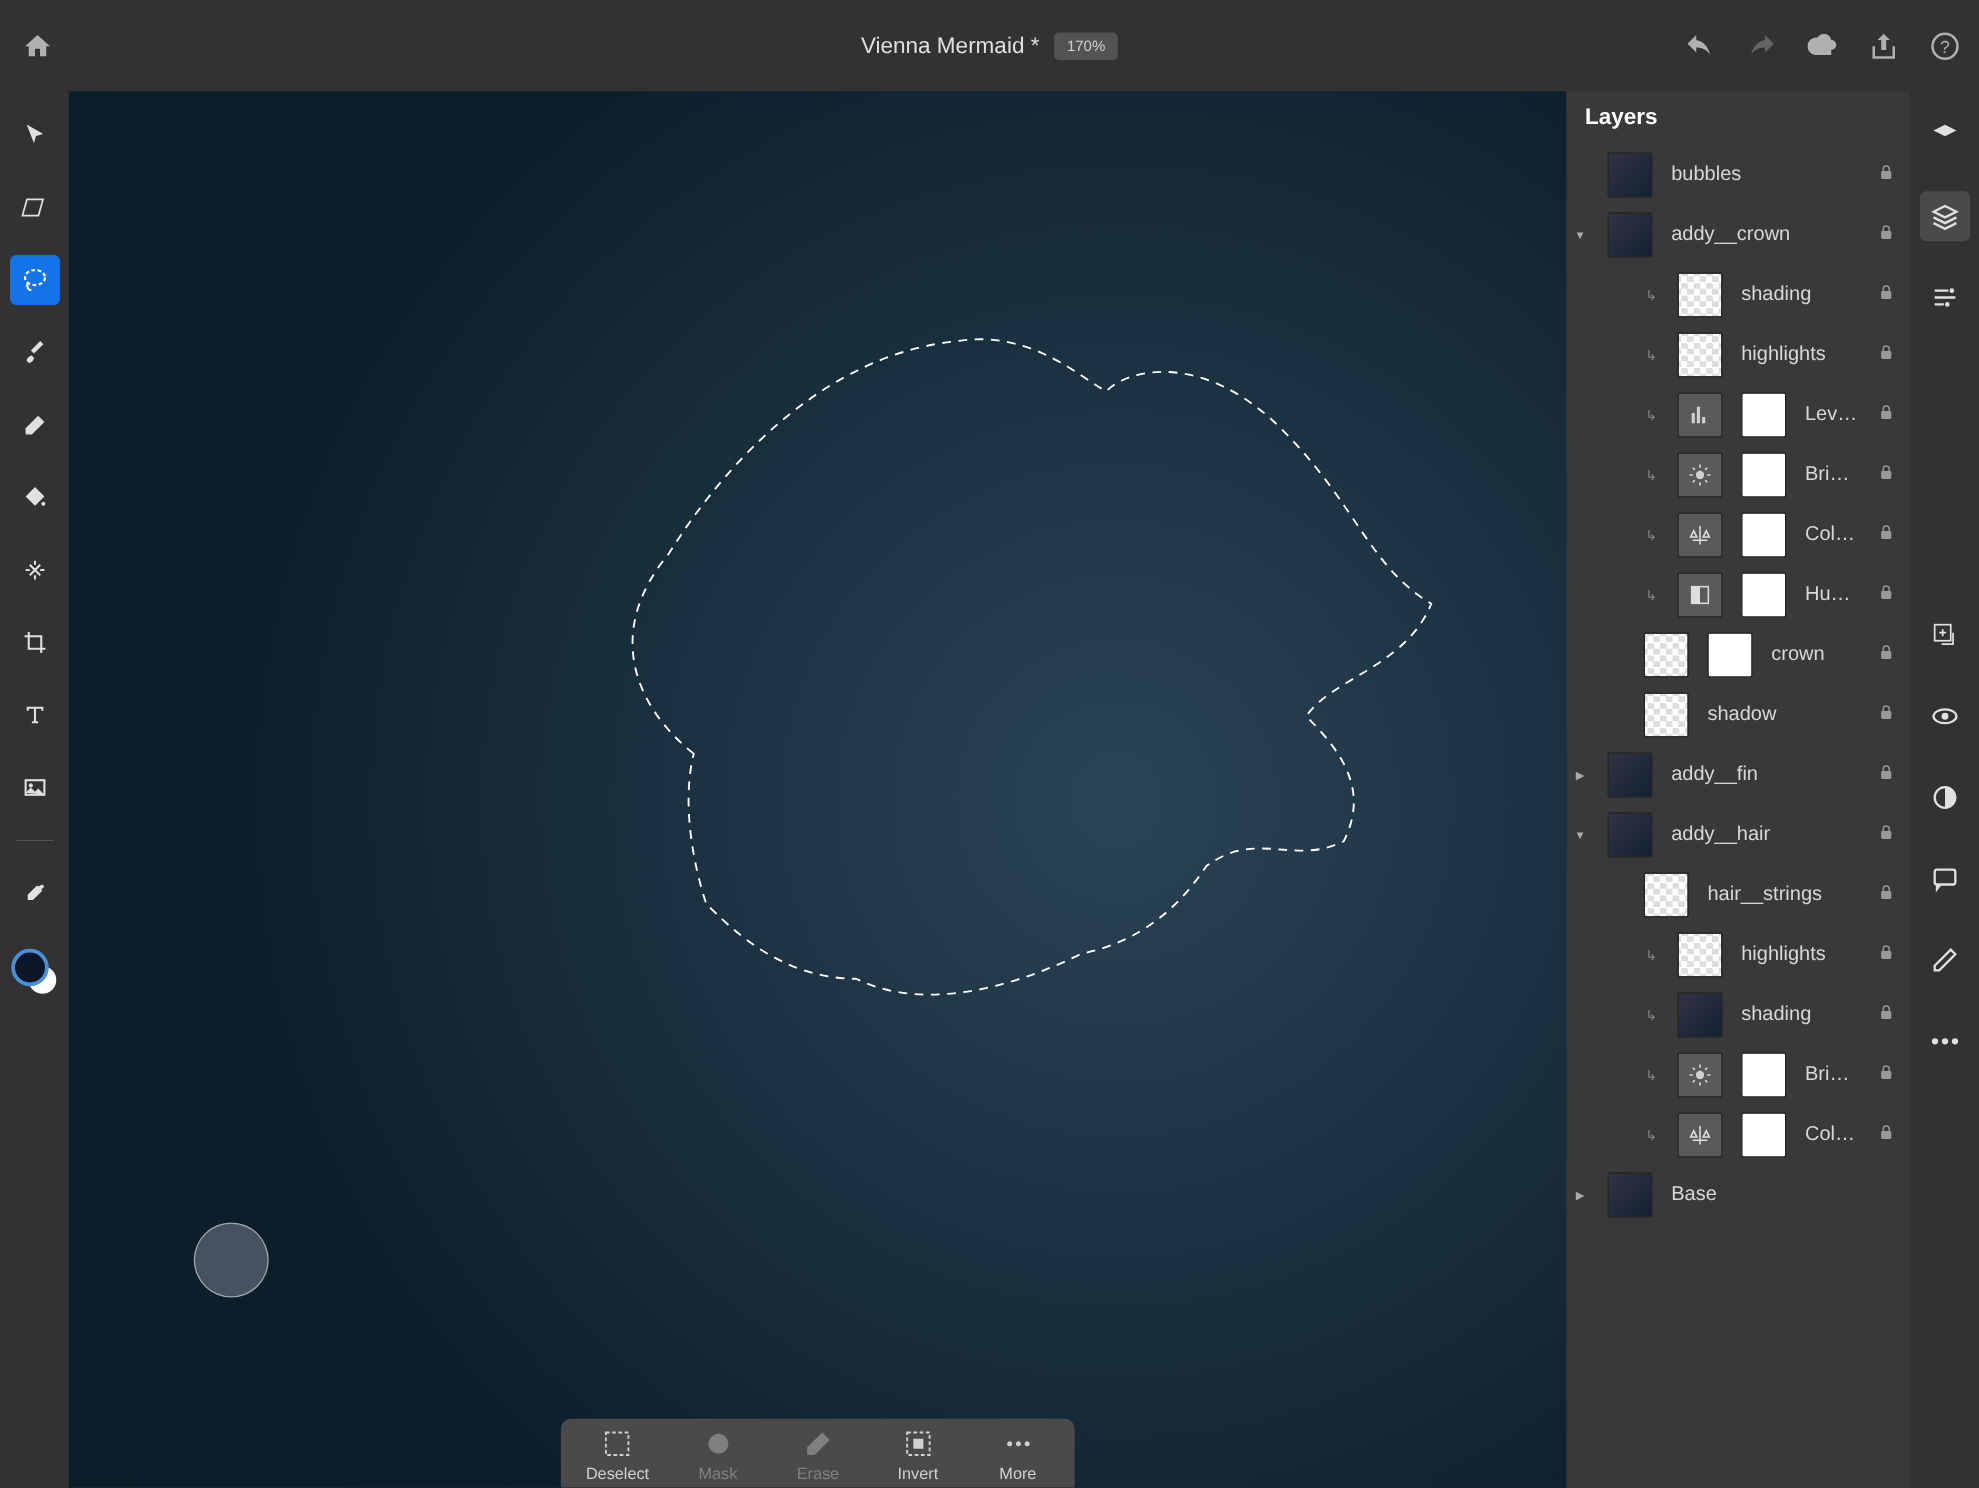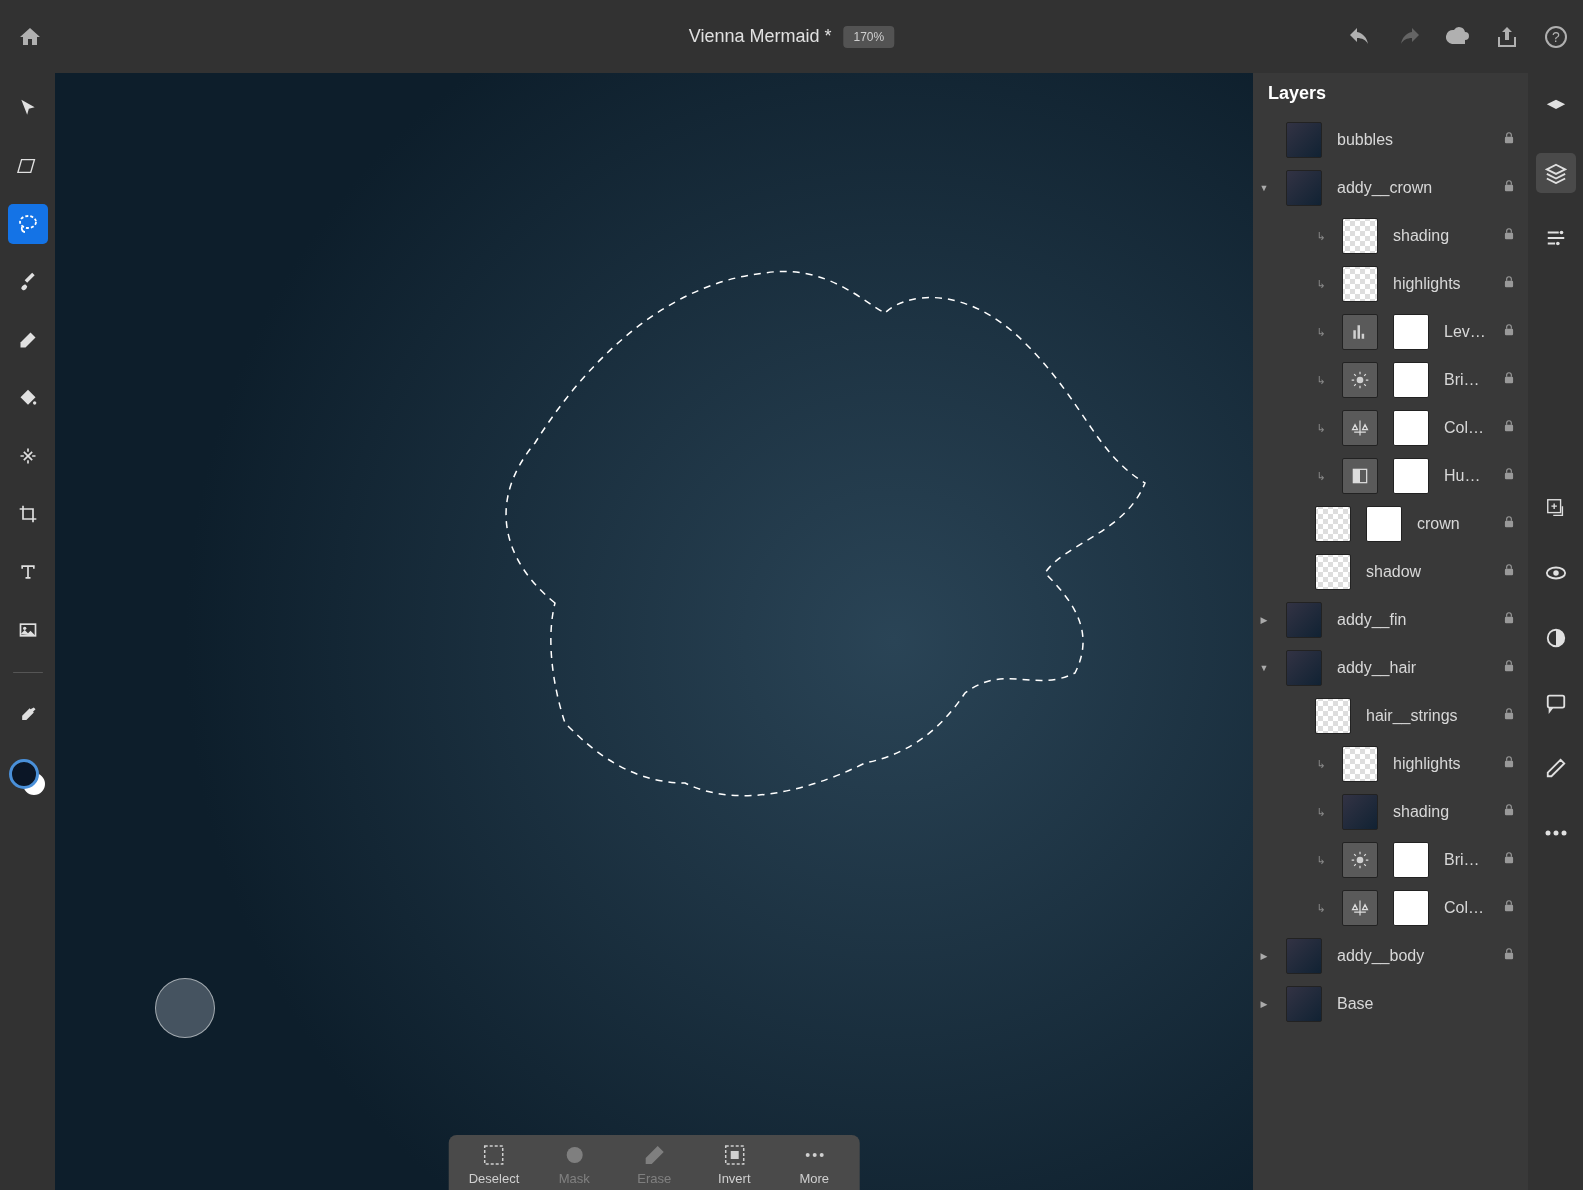--- a/index.html
+++ b/index.html
@@ -637,29 +637,20 @@
           <span class="layer-mask"></span>
           <span class="layer-name">Color...lance 21</span>
           <span class="layer-lock"><svg width="14" height="14" viewBox="0 0 24 24" fill="#999">
               <rect x="5" y="10" width="14" height="11" rx="2"></rect>
               <path d="M8 10V7a4 4 0 118 0v3" fill="none" stroke="#999" stroke-width="2"></path>
             </svg></span>
         </div>
         <div class="layer-row">
           <span class="layer-arrow right"></span>
           <span class="layer-thumb" style="background:linear-gradient(135deg,#334,#123)"></span>
-          <span class="layer-name">addy__body</span>
-          <span class="layer-lock"><svg width="14" height="14" viewBox="0 0 24 24" fill="#999">
-              <rect x="5" y="10" width="14" height="11" rx="2"></rect>
-              <path d="M8 10V7a4 4 0 118 0v3" fill="none" stroke="#999" stroke-width="2"></path>
-            </svg></span>
-        </div>
-        <div class="layer-row">
-          <span class="layer-arrow right"></span>
-          <span class="layer-thumb" style="background:linear-gradient(135deg,#334,#123)"></span>
           <span class="layer-name">Base</span>
           <span class="layer-lock"></span>
         </div>
       </div>
   </div>
 
   <div class="right-rail">
     <div class="tool">
         <svg width="22" height="22" viewBox="0 0 24 24">
           <path d="M12 3l10 5-10 5L2 8z"></path>

